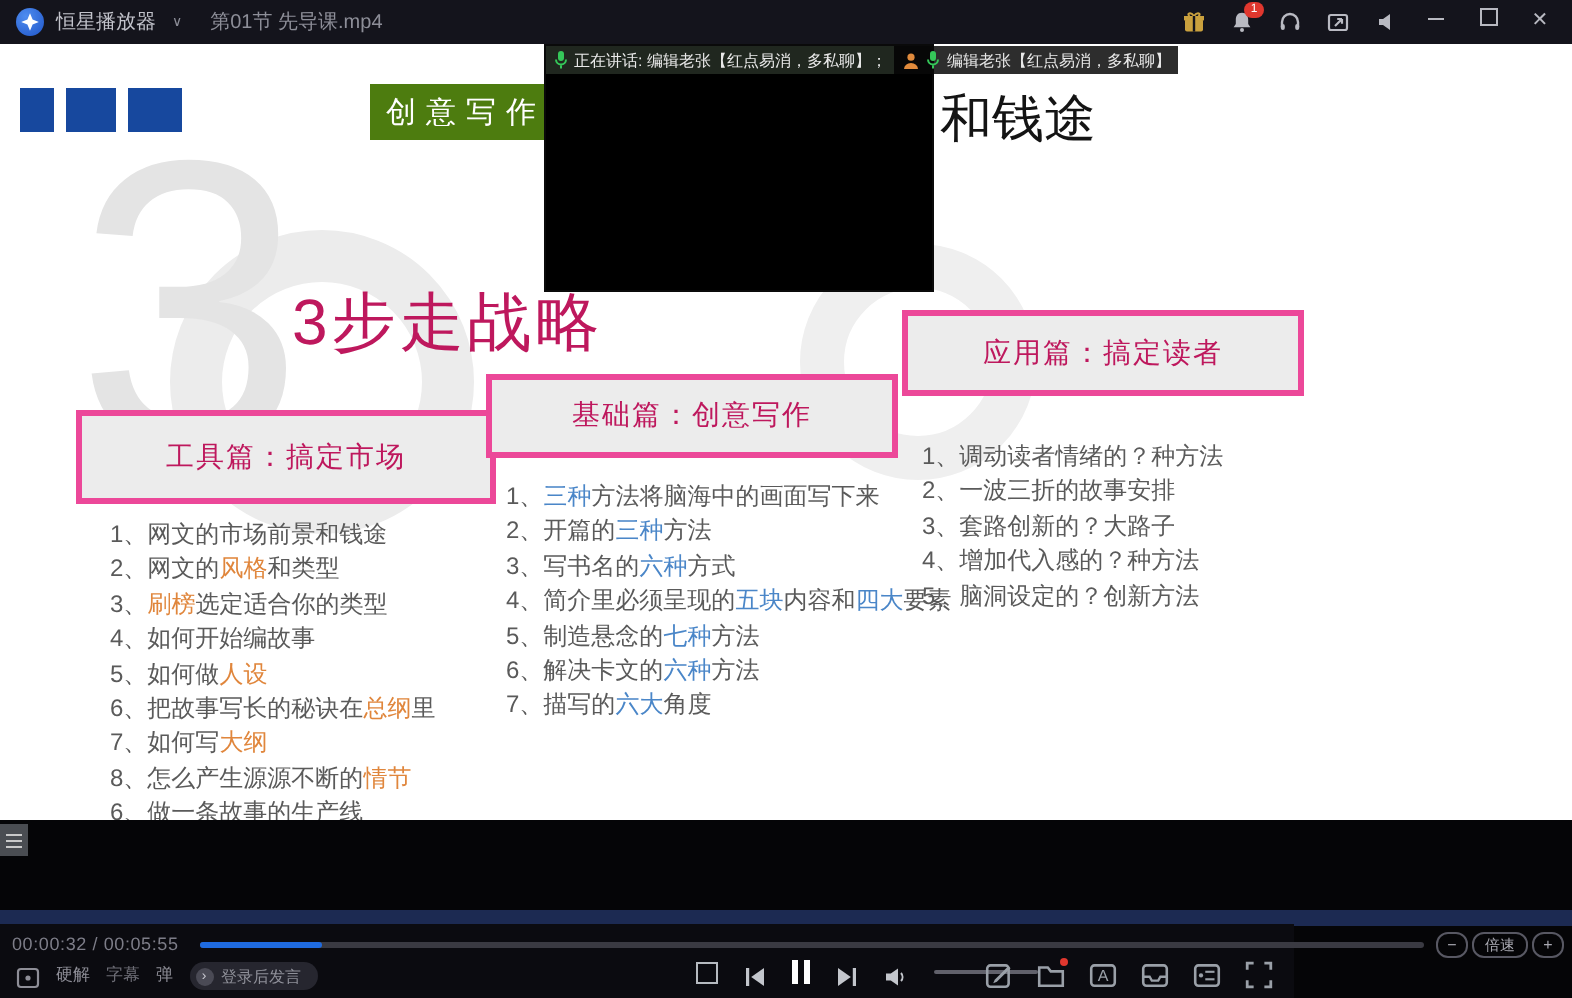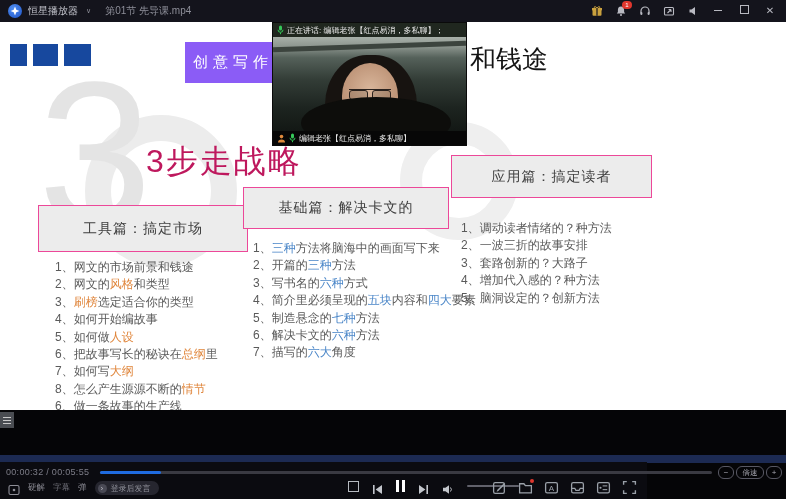--- a/index.html
+++ b/index.html
@@ -27,38 +27,38 @@
   .ring{position:absolute;border-radius:50%;box-sizing:border-box;z-index:0}
   .ring1{left:85px;top:93px;width:152px;height:152px;border:26px solid #ececec}
   .ring2{left:400px;top:100px;width:118px;height:118px;border:22px solid #efefef}
   .watermark{position:absolute;left:38px;top:28px;font-size:205px;line-height:1;color:#e4e4e4;z-index:0}
   .brand-sq{position:absolute;top:22px;height:22px;background:#17489e}
   .sq1{left:10px;width:17px}.sq2{left:33px;width:25px}.sq3{left:64px;width:27px}
   .logo{position:absolute;left:94px;top:16px;display:flex;align-items:center;gap:4px}
   .logo-txt{display:flex;flex-direction:column;line-height:1.1}
   .logo-en{font-size:5px;color:#8a8f99;letter-spacing:.5px}
   .logo-cn{font-size:12px;font-weight:bold;color:#25355f;letter-spacing:2px}
-  .brand-tag{position:absolute;left:185px;top:20px;width:96px;height:41px;background:#8b5cf6;color:#fff;
+  .brand-tag{position:absolute;left:185px;top:20px;width:96px;height:28px;background:#4d7c0f;color:#fff;
              font-size:15px;letter-spacing:5px;display:flex;align-items:center;justify-content:center;z-index:2}
   .page-title{position:absolute;left:470px;top:20px;font-size:26px;font-weight:500;color:#141414;z-index:2}
   .headline{position:absolute;left:146px;top:118px;font-size:32px;font-weight:500;color:#be185d;letter-spacing:2px;z-index:2}
-  .sec-header{position:absolute;background:#ececec;border:1px solid #ec4899;color:#404040;font-size:14px;
+  .sec-header{position:absolute;background:#ececec;border:3px solid #ec4899;color:#be185d;font-size:14px;
               display:flex;align-items:center;justify-content:center;letter-spacing:1px;z-index:2;box-sizing:border-box}
   .sec1 .sec-header{left:38px;top:183px;width:210px;height:47px}
   .sec2 .sec-header{left:243px;top:165px;width:206px;height:42px}
   .sec3 .sec-header{left:451px;top:133px;width:201px;height:43px}
   .sec-list{position:absolute;z-index:2;font-size:12px;color:#5a5a5a}
   .sec1 .sec-list{left:55px;top:237px}
   .sec2 .sec-list{left:253px;top:218px}
   .sec3 .sec-list{left:461px;top:198px}
   .li{height:17.4px;line-height:17.4px;white-space:nowrap}
 
   
   .webcam{position:absolute;left:272px;top:22px;width:195px;height:124px;background:#000;z-index:30;
-          border:1px solid #0a0a0a;box-sizing:border-box;display:flex;flex-direction:column}
+          border:1px solid #0a0a0a;box-sizing:border-box;display:flex;flex-direction:row}
   .cam-bar{height:14px;flex:0 0 auto;display:flex;align-items:center;gap:3px;padding:0 4px;
            font-size:8px;color:#e9e9e9;white-space:nowrap;overflow:hidden}
   .cam-top{background:#20271f}
   .cam-bottom{background:rgba(8,8,8,.85)}
   .cam-scene{flex:1;position:relative;overflow:hidden;
     background:linear-gradient(180deg,#a8b0a9 0%,#8d968f 10%,#55615a 22%,#333d37 45%,#1d2420 75%,#12161394 100%),#141a17}
   .beam{position:absolute;left:0;top:7px;width:100%;height:5px;background:#3c443e;transform:rotate(-2deg)}
   .hair{position:absolute;left:52px;top:18px;width:92px;height:100px;border-radius:46px/55px;background:#171310}
   .face{position:absolute;left:69px;top:26px;width:56px;height:66px;border-radius:50% 50% 46% 46%;
         background:radial-gradient(circle at 50% 40%,#d9b69b,#b5896c 75%,#96705a)}
@@ -177,21 +177,21 @@
         <div class="li"><span>3、</span><span style="color: rgb(224, 134, 60);">刷榜</span><span>选定适合你的类型</span></div>
         <div class="li"><span>4、如何开始编故事</span></div>
         <div class="li"><span>5、如何做</span><span style="color: rgb(224, 134, 60);">人设</span></div>
         <div class="li"><span>6、把故事写长的秘诀在</span><span style="color: rgb(224, 134, 60);">总纲</span><span>里</span></div>
         <div class="li"><span>7、如何写</span><span style="color: rgb(224, 134, 60);">大纲</span></div>
         <div class="li"><span>8、怎么产生源源不断的</span><span style="color: rgb(224, 134, 60);">情节</span></div>
         <div class="li"><span>6、做一条故事的生产线</span></div>
       </div>
   </div>
   <div class="section sec2">
-    <div class="sec-header">基础篇：解决卡文的</div>
+    <div class="sec-header">基础篇：创意写作</div>
     <div class="sec-list">
         <div class="li"><span>1、</span><span style="color: rgb(74, 134, 200);">三种</span><span>方法将脑海中的画面写下来</span></div>
         <div class="li"><span>2、开篇的</span><span style="color: rgb(74, 134, 200);">三种</span><span>方法</span></div>
         <div class="li"><span>3、写书名的</span><span style="color: rgb(74, 134, 200);">六种</span><span>方式</span></div>
         <div class="li"><span>4、简介里必须呈现的</span><span style="color: rgb(74, 134, 200);">五块</span><span>内容和</span><span style="color: rgb(74, 134, 200);">四大</span><span>要素</span></div>
         <div class="li"><span>5、制造悬念的</span><span style="color: rgb(74, 134, 200);">七种</span><span>方法</span></div>
         <div class="li"><span>6、解决卡文的</span><span style="color: rgb(74, 134, 200);">六种</span><span>方法</span></div>
         <div class="li"><span>7、描写的</span><span style="color: rgb(74, 134, 200);">六大</span><span>角度</span></div>
       </div>
   </div>

